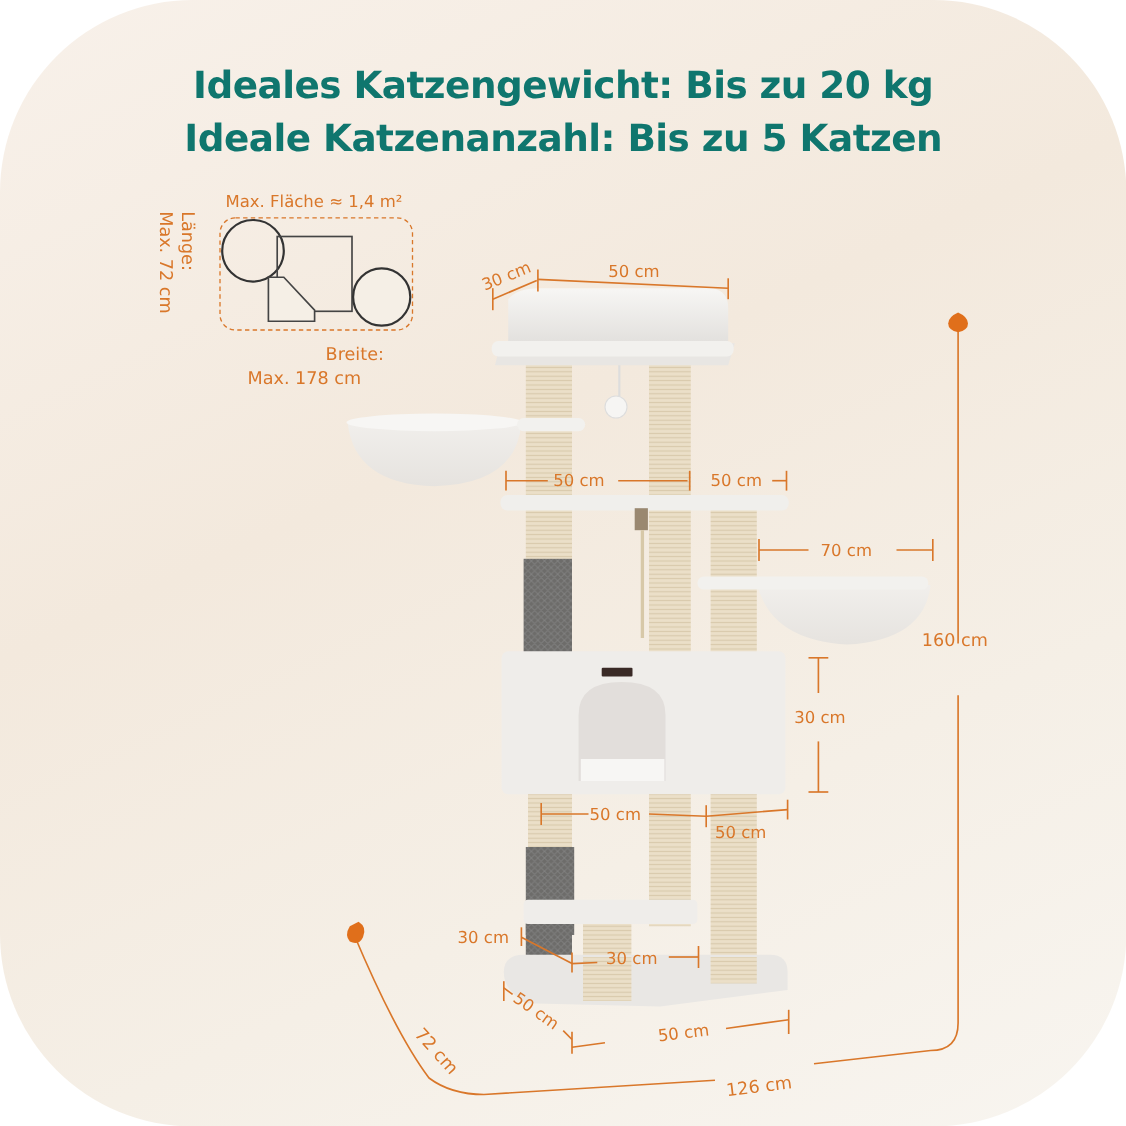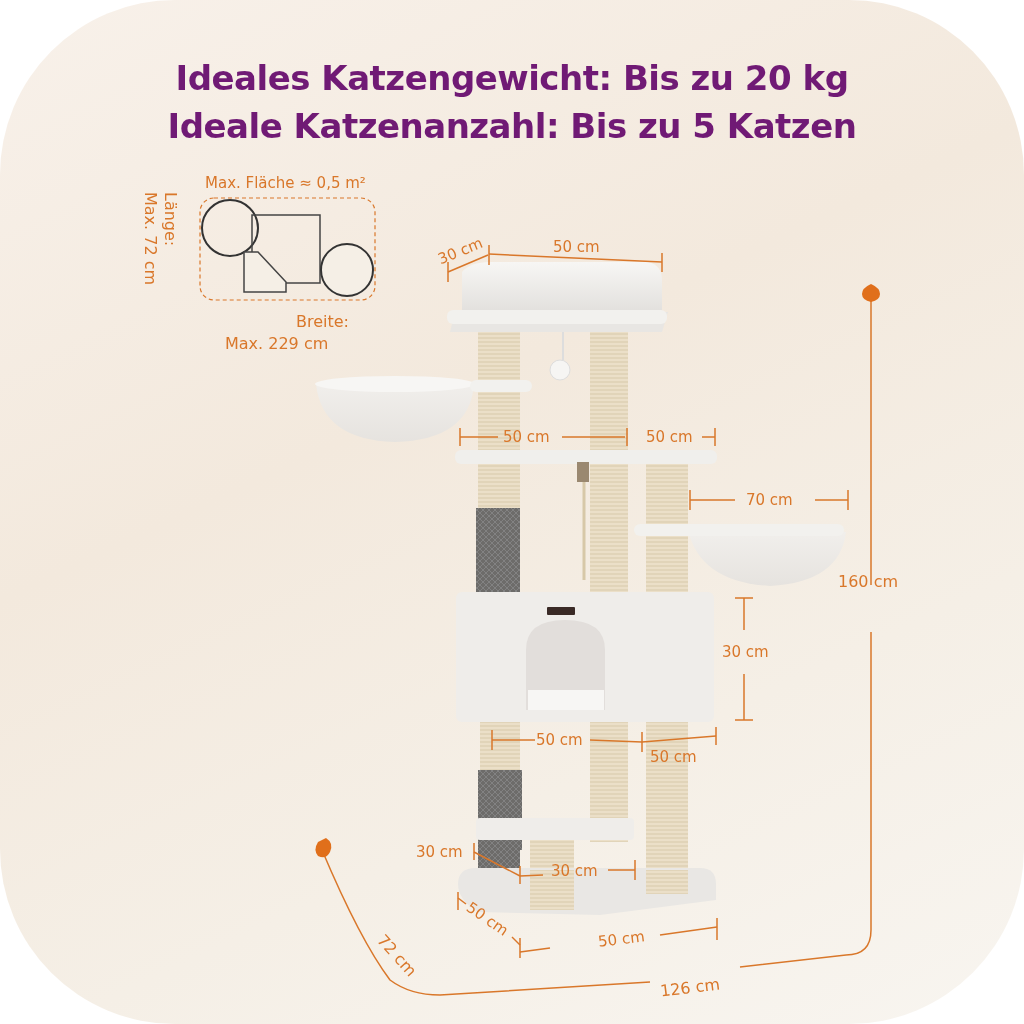--- a/index.html
+++ b/index.html
@@ -1,19 +1,19 @@
 <!DOCTYPE html>
 <html><head>
 <meta charset="utf-8">
 <style>
   html,body{margin:0;padding:0;background:#ffffff;}
   body{width:1024px;height:1024px;position:relative;overflow:hidden;font-family:"DejaVu Sans","Liberation Sans",sans-serif;}
   .panel{position:absolute;left:0;top:0;width:1024px;height:1024px;border-radius:175px;
     background:linear-gradient(155deg,#f8f1ea 0%,#f3e9dd 40%,#f5efe6 70%,#f8f5f0 100%);}
-  .headline{position:absolute;left:0;width:1024px;text-align:center;color:#701a75;font-size:34px;font-weight:bold;letter-spacing:-0.5px;}
+  .headline{position:absolute;left:0;width:1024px;text-align:center;color:#0f766e;font-size:34px;font-weight:bold;letter-spacing:-0.5px;}
   .h1{top:58px;}
   .h2{top:106px;text-align:center;}
   .lbl{position:absolute;color:#d9772a;font-size:15px;white-space:nowrap;}
   .lbl-o{position:absolute;color:#d9772a;font-size:16px;white-space:nowrap;}
   svg.scene{position:absolute;left:0;top:0;}
   .vert{position:absolute;color:#d9772a;font-size:16px;writing-mode:vertical-rl;white-space:nowrap;line-height:20px;}
 </style>
 </head>
 <body>
 
@@ -140,27 +140,27 @@
     <line x1="458" y1="892" x2="458" y2="910"></line>
     <line x1="458" y1="898" x2="466" y2="904"></line>
     <line x1="512" y1="937" x2="520" y2="945"></line>
     <line x1="520" y1="938" x2="520" y2="958"></line>
     <line x1="520" y1="952" x2="550" y2="948"></line>
     <line x1="660" y1="935" x2="717" y2="927"></line>
     <line x1="717" y1="918" x2="717" y2="940"></line>
   </g>
 </svg>
 
-<div class="lbl" style="left:205px;top:174px;">Max. Fläche ≈ 0,5 m²</div>
+<div class="lbl" style="left:205px;top:174px;">Max. Fläche ≈ 1,4 m²</div>
 <div class="vert" style="left:140px;top:192px;">
   <span>Länge:</span><br>
   <span>Max. 72 cm</span>
 </div>
 <div class="lbl-o" style="left:252px;top:312px;margin-left:44px;">Breite:</div>
-<div class="lbl-o" style="left:225px;top:334px;">Max. 229 cm</div>
+<div class="lbl-o" style="left:225px;top:334px;">Max. 178 cm</div>
 
 <div class="lbl" style="left:437px;top:242px;transform:rotate(-22deg);">30 cm</div>
 <div class="lbl" style="left:553px;top:238px;">50 cm</div>
 <div class="lbl" style="left:503px;top:428px;">50 cm</div>
 <div class="lbl" style="left:646px;top:428px;">50 cm</div>
 <div class="lbl" style="left:746px;top:491px;">70 cm</div>
 <div class="lbl-o" style="left:838px;top:572px;">160 cm</div>
 <div class="lbl" style="left:722px;top:643px;">30 cm</div>
 <div class="lbl" style="left:536px;top:731px;">50 cm</div>
 <div class="lbl" style="left:650px;top:748px;">50 cm</div>

